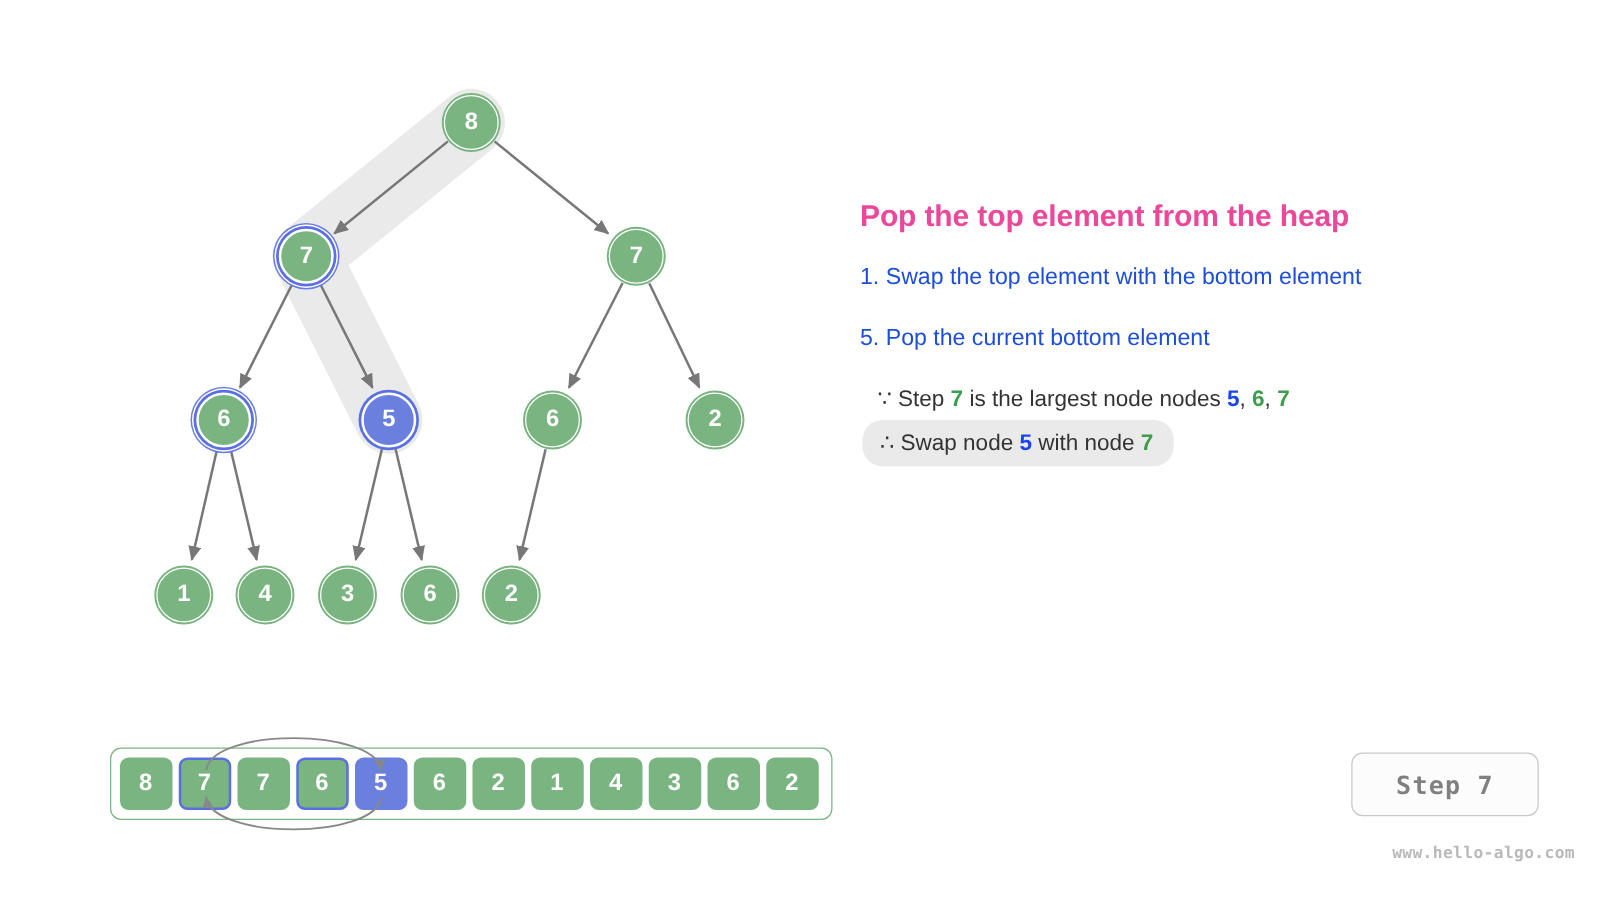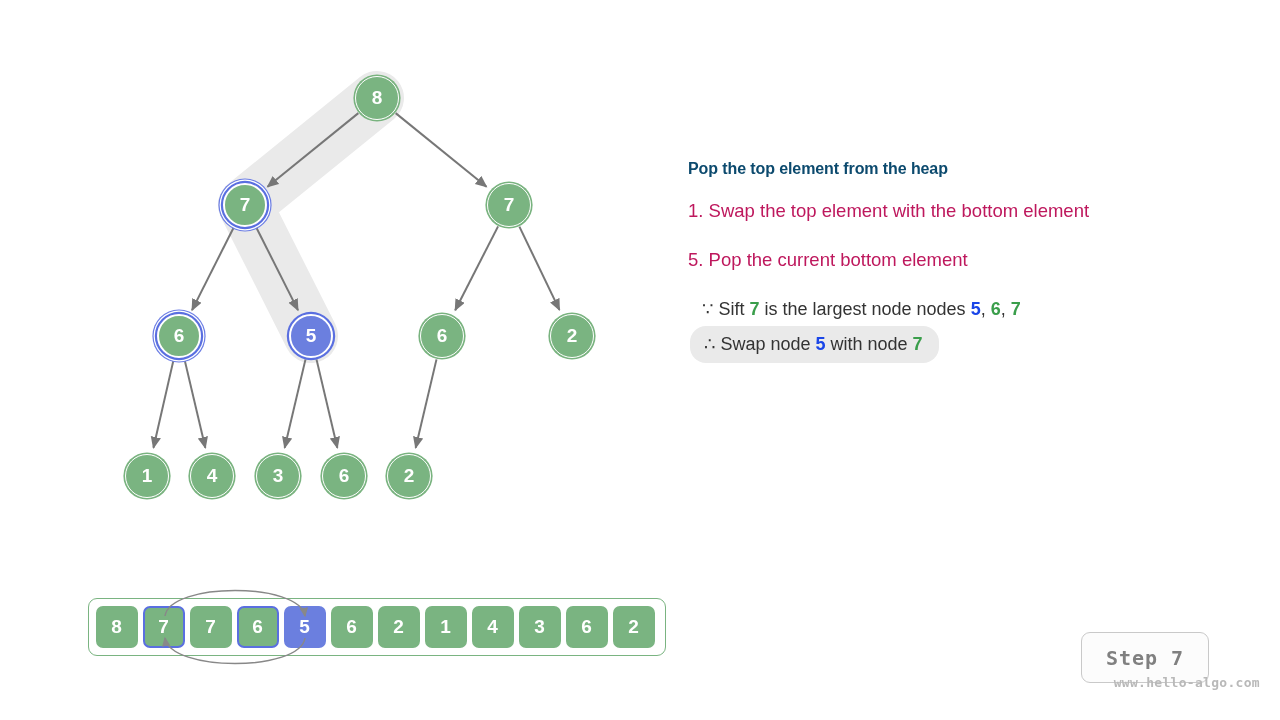--- a/index.html
+++ b/index.html
@@ -103,29 +103,29 @@
   }
 
   
   #text-panel {
     position: absolute;
     left: 688px;
     top: 160px;
     width: 560px;
   }
   #panel-title {
-    font-size: 16px;
+    font-size: 24px;
     font-weight: bold;
-    color: #0c4a6e;
+    color: #ec4899;
     margin: 0 0 22px 0;
     letter-spacing: -0.1px;
   }
   .step-line {
     font-size: 18.5px;
-    color: #be185d;
+    color: #1d4ed8;
     margin-bottom: 27px;
     white-space: nowrap;
   }
   .reason-line {
     font-size: 18px;
     color: #333333;
     margin-left: 14px;
     margin-bottom: 6px;
     white-space: nowrap;
   }
@@ -141,35 +141,34 @@
   }
   .num-green { color: #3a9e4b; font-weight: bold; }
   .num-blue  { color: #1a46e8; font-weight: bold; }
   .sym { letter-spacing: 0; }
 
   
   #step-badge {
     position: absolute;
     left: 1081px;
     top: 602px;
-    width: 128px;
+    width: 150px;
     height: 51px;
     border: 1.3px solid #c9c9c9;
     border-radius: 9px;
     display: flex;
     align-items: center;
     justify-content: center;
     font-family: "DejaVu Sans Mono", monospace;
     font-size: 20px;
     font-weight: bold;
     color: #808080;
     letter-spacing: 1px;
     box-sizing: border-box;
     background: #fcfcfc;
-    margin-top: 30px;
   }
   #watermark {
     position: absolute;
     right: 20px;
     top: 675px;
     font-family: "DejaVu Sans Mono", monospace;
     font-size: 13px;
     color: #b9b9b9;
     letter-spacing: 0.3px;
     font-weight: bold;
@@ -245,21 +244,21 @@
   </defs>
 </svg>
 
 <div id="text-panel">
   <div id="panel-title">Pop the top element from the heap</div>
 
   <div class="step-line">1. Swap the top element with the bottom element</div>
   <div class="step-line">5. Pop the current bottom element</div>
 
   <div class="reason-line">
-    <span class="sym">∵</span><span> Sift </span><span class="num-green">7</span><span> is the largest node nodes </span><span class="num-blue">5</span><span>, </span><span class="num-green">6</span><span>, </span><span class="num-green">7</span>
+    <span class="sym">∵</span><span> Step </span><span class="num-green">7</span><span> is the largest node nodes </span><span class="num-blue">5</span><span>, </span><span class="num-green">6</span><span>, </span><span class="num-green">7</span>
   </div>
 
   <div class="conclusion-line">
     <span class="sym">∴</span><span> Swap node </span><span class="num-blue">5</span><span> with node </span><span class="num-green">7</span>
   </div>
 </div>
 
 <div id="step-badge">Step 7</div>
 <div id="watermark">www.hello-algo.com</div>
 

